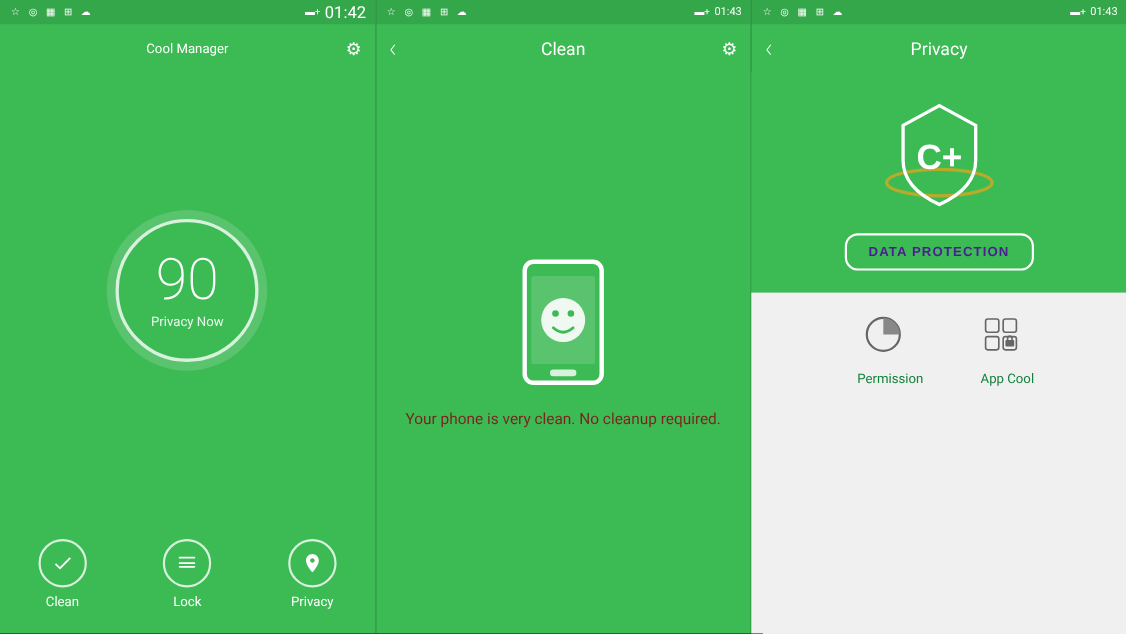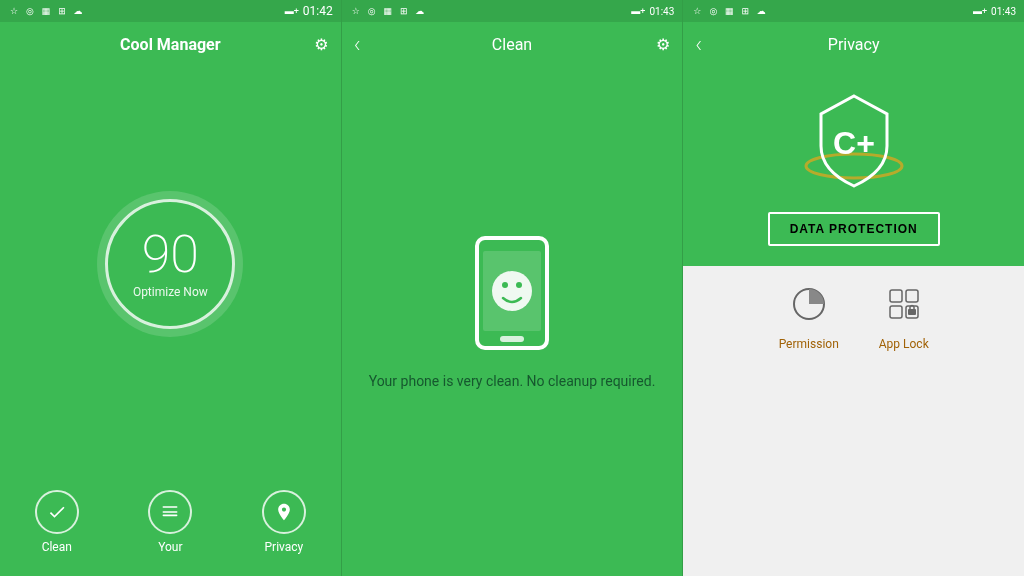--- a/index.html
+++ b/index.html
@@ -57,22 +57,22 @@
     }
     .panel-1 .top-bar {
       height: 44px;
       display: flex;
       align-items: center;
       justify-content: center;
       position: relative;
     }
     .panel-1 .top-bar-title {
       color: white;
-      font-size: 16px;
-      font-weight: 700;
+      font-size: 12px;
+      font-weight: 400;
     }
     .panel-1 .settings-icon {
       position: absolute;
       right: 12px;
       color: white;
       font-size: 16px;
     }
     .panel-1 .circle-container {
       flex: 1;
       display: flex;
@@ -159,21 +159,21 @@
       justify-content: center;
       gap: 20px;
       padding-bottom: 20px;
     }
     .phone-icon-container {
       display: flex;
       align-items: center;
       justify-content: center;
     }
     .clean-message {
-      color: #14532d;
+      color: #7f1d1d;
       font-size: 14px;
       text-align: center;
       padding: 0 20px;
       opacity: 0.95;
     }
 
     
     .panel-3 {
       background: #3cba54;
       border-right: none;
@@ -200,27 +200,27 @@
       width: 110px;
       height: 110px;
       display: flex;
       align-items: center;
       justify-content: center;
       margin-bottom: 16px;
     }
     .data-protection-btn {
       background: transparent;
       border: 2px solid white;
-      color: #000000;
+      color: #4c1d95;
       padding: 8px 20px;
       font-size: 12px;
       font-weight: 600;
       letter-spacing: 1px;
       cursor: pointer;
-      border-radius: 2px;
+      border-radius: 12px;
     }
     .panel-3 .lower-content {
       background: #f0f0f0;
       flex: 1;
       display: flex;
       align-items: flex-start;
       justify-content: center;
       gap: 40px;
       padding: 20px 20px;
     }
@@ -229,51 +229,52 @@
       flex-direction: column;
       align-items: center;
       gap: 8px;
     }
     .privacy-item-icon {
       font-size: 28px;
       color: #555;
     }
     .privacy-item-label {
       font-size: 12px;
-      color: #a16207;
+      color: #15803d;
+      margin-left: 12px;
     }
   </style>
 </head>
 <body>
 
 <div class="panel panel-1">
 
   <div class="status-bar">
     <div class="status-bar-left">
       <span class="status-icon">☆</span>
       <span class="status-icon">◎</span>
       <span class="status-icon">▦</span>
       <span class="status-icon">⊞</span>
       <span class="status-icon">☁</span>
     </div>
     <div class="status-bar-right">
       <span style="font-size:9px;color:white;">▬+</span>
-      <span style="font-size:12px;color:white;">01:42</span>
+      <span style="font-size:15px;color:white;">01:42</span>
     </div>
   </div>
 
   <div class="top-bar">
     <span class="panel-1 top-bar-title">Cool Manager</span>
     <span class="settings-icon">⚙</span>
   </div>
 
   <div class="circle-container">
     <div class="score-circle">
       <span class="score-number">90</span>
-      <span class="score-label">Optimize Now</span>
+      <span class="score-label">Privacy Now</span>
     </div>
   </div>
 
   <div class="grid-buttons">
 
     <div class="grid-btn">
       <div class="grid-btn-icon">
         <svg width="20" height="20" viewBox="0 0 24 24" fill="white">
           <path d="M9 16.17L4.83 12l-1.42 1.41L9 19 21 7l-1.41-1.41z"></path>
         </svg>
@@ -281,21 +282,21 @@
       <span class="grid-btn-label">Clean</span>
     </div>
 
 
     <div class="grid-btn">
       <div class="grid-btn-icon">
         <svg width="20" height="20" viewBox="0 0 24 24" fill="white">
           <path d="M20 11H4c-.55 0-1 .45-1 1s.45 1 1 1h16c.55 0 1-.45 1-1s-.45-1-1-1zM4 7h16c.55 0 1-.45 1-1s-.45-1-1-1H4c-.55 0-1 .45-1 1s.45 1 1 1zm0 10h16c.55 0 1-.45 1-1s-.45-1-1-1H4c-.55 0-1 .45-1 1s.45 1 1 1z"></path>
         </svg>
       </div>
-      <span class="grid-btn-label">Your</span>
+      <span class="grid-btn-label">Lock</span>
     </div>
 
 
 
     <div class="grid-btn">
       <div class="grid-btn-icon">
         <svg width="20" height="20" viewBox="0 0 24 24" fill="white">
           <path d="M12 2C8.13 2 5 5.13 5 9c0 5.25 7 13 7 13s7-7.75 7-13c0-3.87-3.13-7-7-7zm0 9.5c-1.38 0-2.5-1.12-2.5-2.5s1.12-2.5 2.5-2.5 2.5 1.12 2.5 2.5-1.12 2.5-2.5 2.5z"></path>
         </svg>
       </div>
@@ -400,16 +401,16 @@
 
           <rect x="4" y="4" width="12" height="12" rx="2" fill="none" stroke="#666" stroke-width="1.5"></rect>
           <rect x="20" y="4" width="12" height="12" rx="2" fill="none" stroke="#666" stroke-width="1.5"></rect>
           <rect x="4" y="20" width="12" height="12" rx="2" fill="none" stroke="#666" stroke-width="1.5"></rect>
           <rect x="20" y="20" width="12" height="12" rx="2" fill="none" stroke="#666" stroke-width="1.5"></rect>
 
           <rect x="22" y="23" width="8" height="6" rx="1" fill="#666"></rect>
           <path d="M24 23 L24 21 Q26 18 28 21 L28 23" fill="none" stroke="#666" stroke-width="1.5"></path>
         </svg>
       </div>
-      <span class="privacy-item-label">App Lock</span>
+      <span class="privacy-item-label">App Cool</span>
     </div>
   </div>
 </div>
 
 </body></html>

